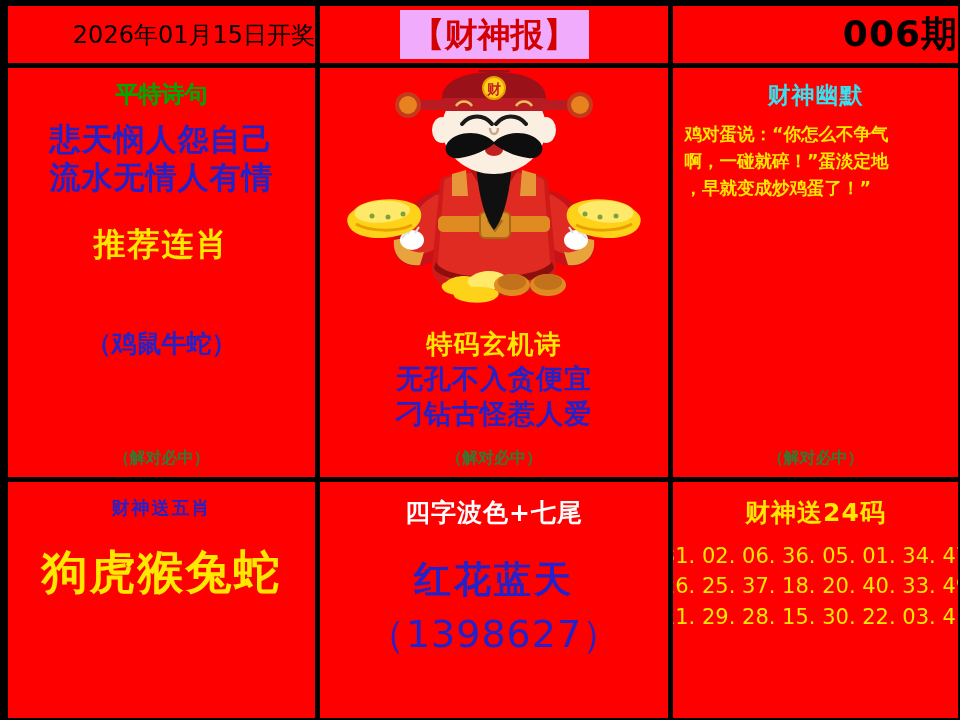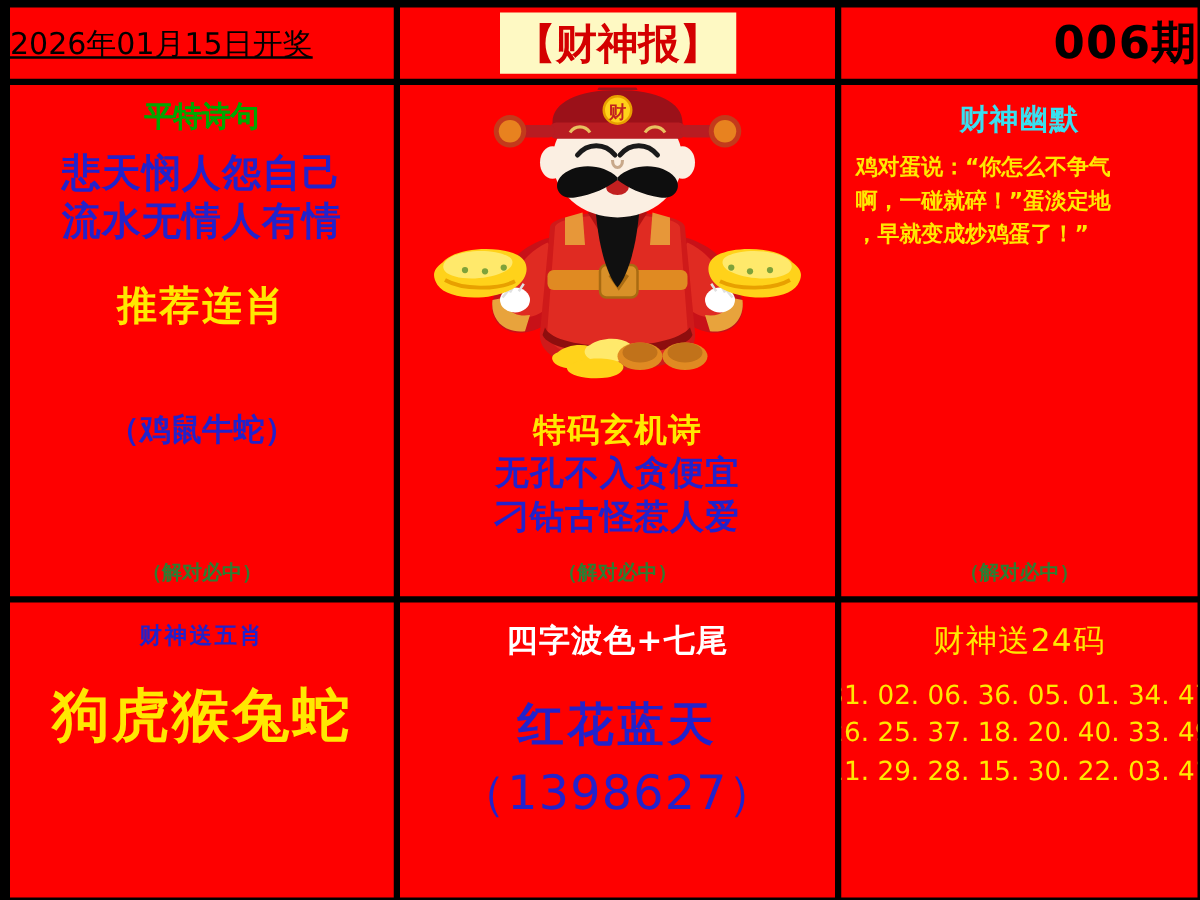--- a/index.html
+++ b/index.html
@@ -26,34 +26,34 @@
     gap: 5px;
   }
   .cell {
     background: #FE0000;
     position: relative;
     overflow: hidden;
   }
 
   
   .hdr-date {
-    display: flex; align-items: center; justify-content: flex-start; text-decoration: underline;
+    display: flex; align-items: center; justify-content: flex-end;
   }
   .hdr-date .txt {
     color: #000000;
     font-size: 24px;
     font-weight: 400;
     letter-spacing: 0px;
     white-space: nowrap;
   }
   .hdr-title {
     display: flex; align-items: center; justify-content: center;
   }
   .hdr-title .ybox {
-    background: #fef9c3;
+    background: #f0abfc;
     width: 189px; height: 49px;
     display: flex; align-items: center; justify-content: center;
   }
   .hdr-title .txt {
     color: #D40000;
     font-size: 33px;
     font-weight: bold;
     letter-spacing: 0px;
     white-space: nowrap;
     line-height: 1;
@@ -152,21 +152,21 @@
   }
   .t-blue-big {
     color: #2222CC; font-size: 37px; font-weight: bold;
     letter-spacing: 3px; margin-top: 26px;
   }
   .t-blue-num {
     color: #2222CC; font-size: 38px; font-weight: normal;
     letter-spacing: 1px; margin-top: 4px;
   }
   .t-yellow-head3 {
-    color: #FFE800; font-size: 25px; font-weight: normal;
+    color: #FFE800; font-size: 25px; font-weight: bold;
     letter-spacing: 1px;
   }
   .numrow {
     color: #FFE800; font-size: 21px; font-weight: normal;
     line-height: 1.45; letter-spacing: 0px; white-space: nowrap;
   }
   .numrows { margin-top: 12px; text-align: center; }
 </style>
 </head>
 <body>

